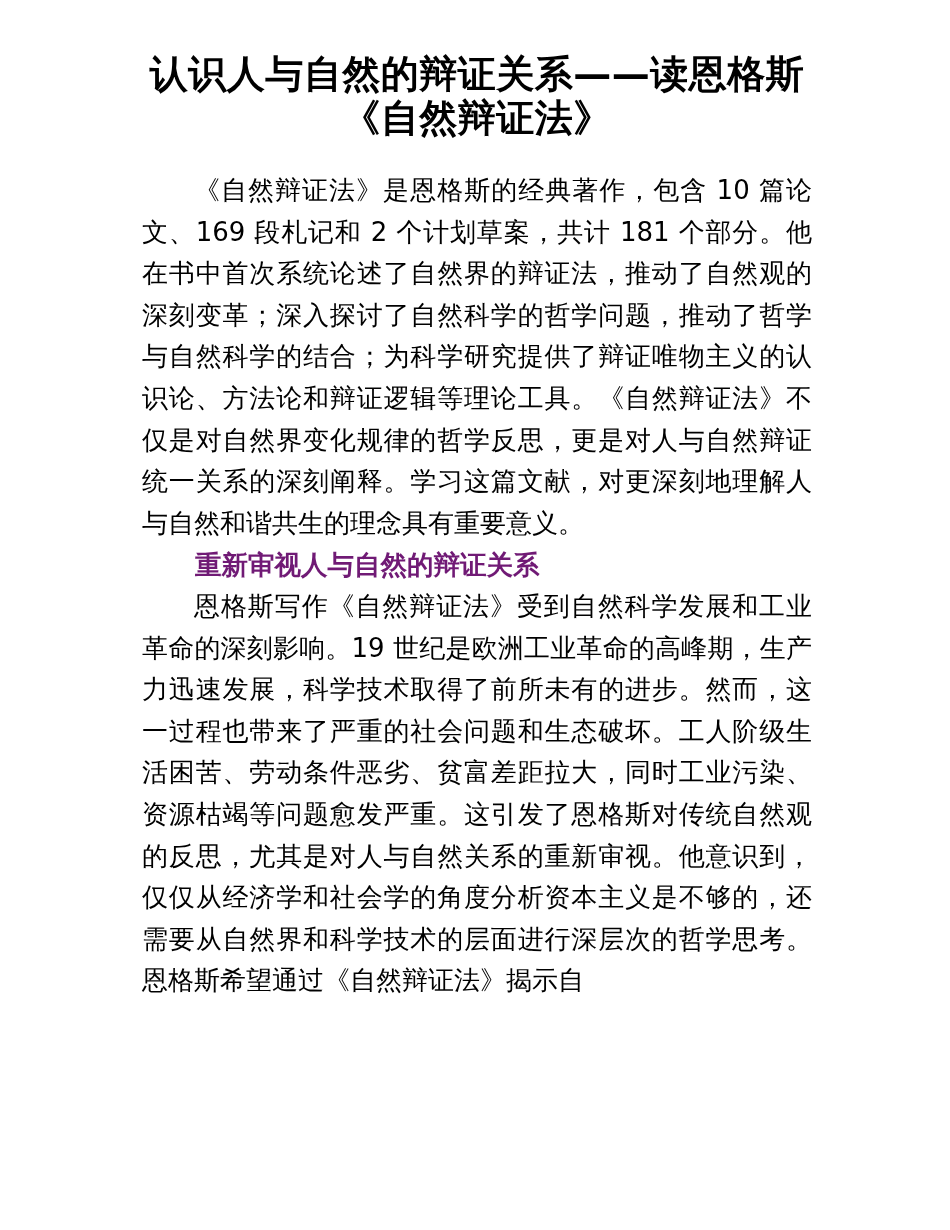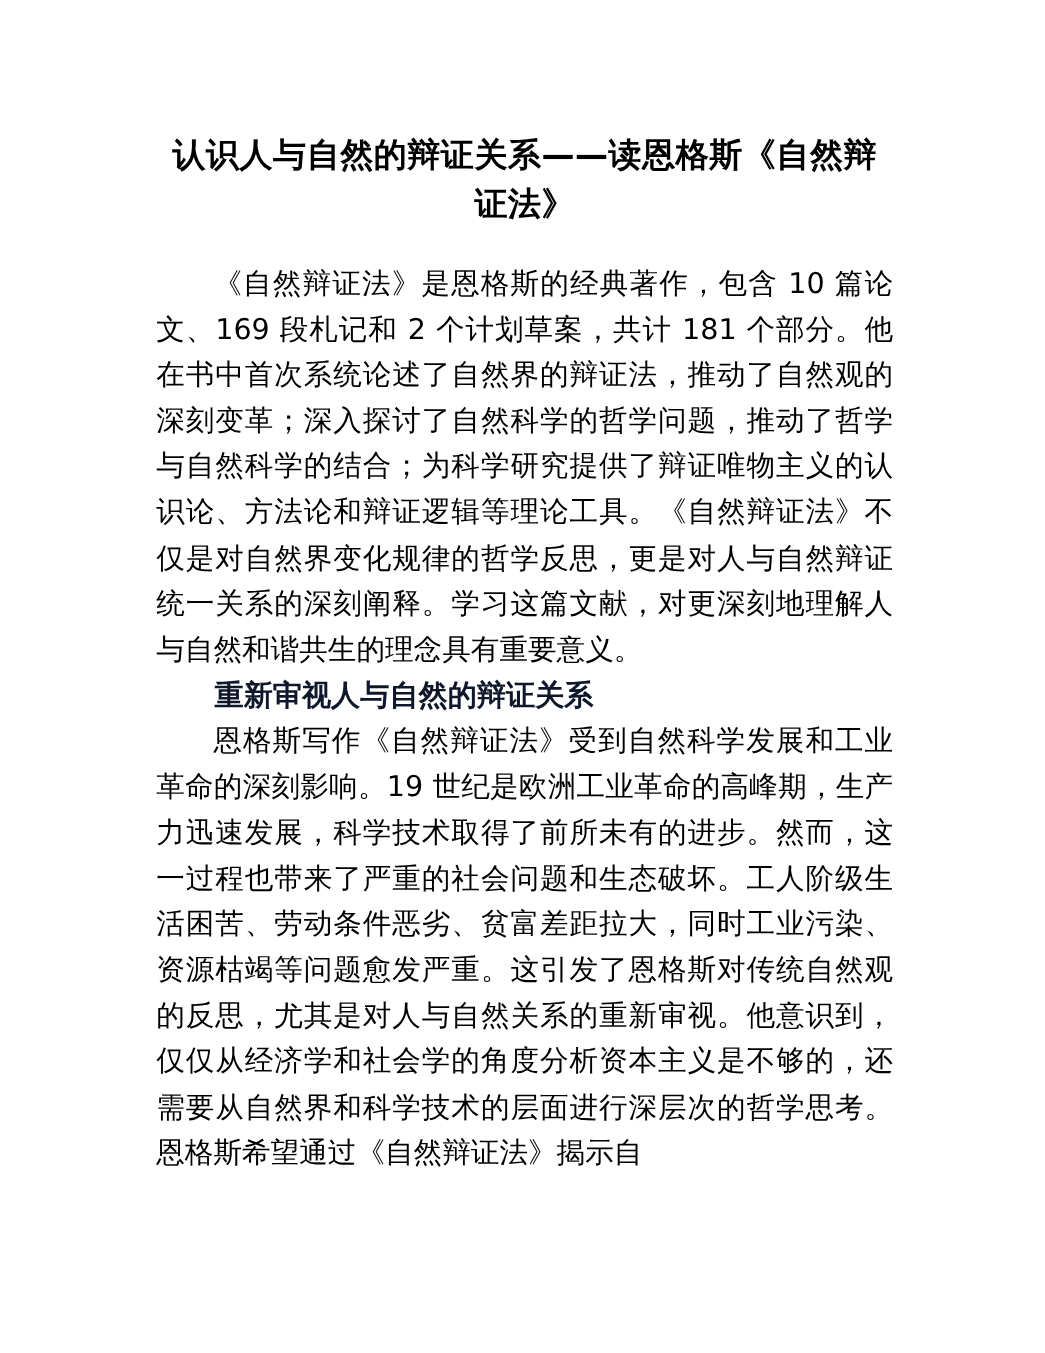--- a/index.html
+++ b/index.html
@@ -16,27 +16,27 @@
     font-family: "DejaVu Sans", "Liberation Sans", sans-serif;
     color: #000000;
   }
   .content {
     position: absolute;
     left: 142px;
     top: 0;
     width: 670px;
   }
   .doc-title {
-    font-size: 30px;
+    font-size: 38px;
     font-weight: bold;
     line-height: 44px;
     text-align: center;
     letter-spacing: 0.5px;
     margin: 0;
-    padding-top: 120px;
+    padding-top: 52px;
     color: #000000;
   }
   .body-para {
     font-size: 26px;
     line-height: 41.6px;
     text-align: justify;
     text-justify: inter-ideograph;
     text-indent: 2em;
     margin: 0;
     color: #000000;
@@ -44,21 +44,21 @@
   }
   .para-gap-first {
     margin-top: 30px;
   }
   .sub-heading {
     font-size: 26.5px;
     line-height: 41.6px;
     font-weight: bold;
     text-indent: 2em;
     margin: 0;
-    color: #0f172a;
+    color: #701a75;
   }
 </style>
 </head>
 <body>
 
 <div class="page">
   <div class="content">
 
     <h1 class="doc-title">认识人与自然的辩证关系——读恩格斯《自然辩证法》</h1>
 

